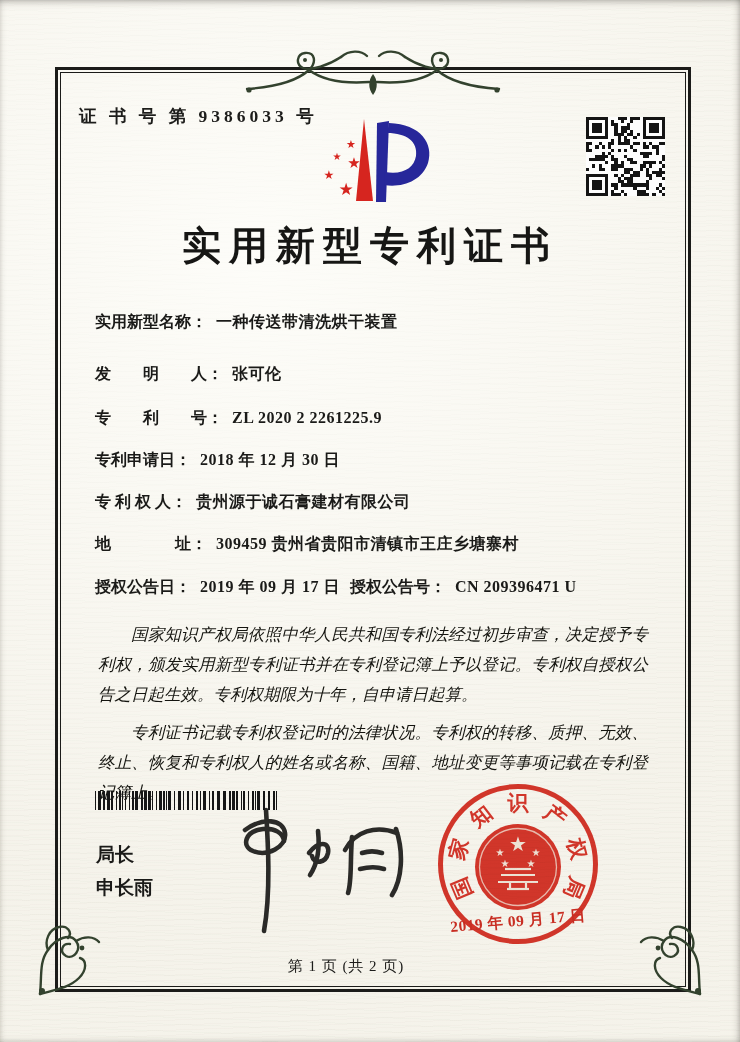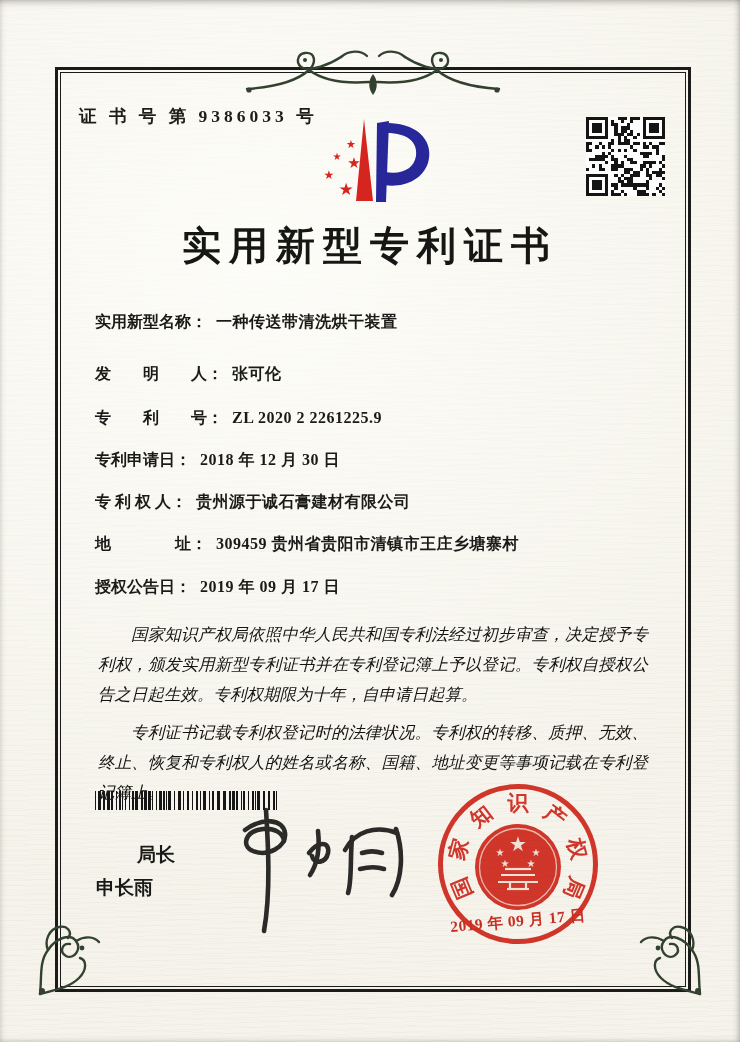--- a/index.html
+++ b/index.html
@@ -45,21 +45,21 @@
   .frow .val{margin-left:9px;letter-spacing:.5px;}
   .grant-pair2{position:absolute;left:255px;top:0;}
   .paras{
     position:absolute;left:90px;top:612px;width:566px;
     font-size:16.5px;font-style:italic;line-height:1.82;color:#14140f;
     text-align:justify;
   }
   .paras p{margin:8px;text-indent:2em;}
   .barcode{position:absolute;left:95px;top:791px;width:186px;height:19px;}
   .barcode i{position:absolute;top:0;bottom:0;background:#161616;}
-  .officer-title{position:absolute;left:96px;top:842px;font-size:19px;font-weight:700;color:#1a1a18;margin-left:41px;}
+  .officer-title{position:absolute;left:96px;top:842px;font-size:19px;font-weight:700;color:#1a1a18;}
   .officer-name{position:absolute;left:96px;top:875px;font-size:19px;font-weight:700;color:#1a1a18;}
   .signature{position:absolute;left:205px;top:800px;width:210px;height:140px;}
   .seal{
     position:absolute;left:438px;top:784px;width:160px;height:160px;
     border:5px solid #d8281d;border-radius:50%;box-sizing:border-box;
     mix-blend-mode:multiply;opacity:.93;
   }
   .seal-ch{
     position:absolute;font-size:21px;font-weight:700;color:#d8281d;
     font-family:"Liberation Serif","DejaVu Serif",serif;
@@ -350,20 +350,23 @@
     <span class="lbl">专利申请日：</span><span class="val">2018 年 12 月 30 日</span>
   </div>
   <div class="frow" style="top:492px">
     <span class="lbl">专 利 权 人：</span><span class="val">贵州源于诚石膏建材有限公司</span>
   </div>
   <div class="frow" style="top:534px">
     <span class="lbl">地　　　　址：</span><span class="val">309459 贵州省贵阳市清镇市王庄乡塘寨村</span>
   </div>
   <div class="frow" style="top:577px">
     <span class="lbl">授权公告日：</span><span class="val">2019 年 09 月 17 日</span>
+    <span class="grant-pair2">
+      <span class="lbl">授权公告号：</span><span class="val">CN 209396471 U</span>
+    </span>
   </div>
 
   <div class="paras">
     <p>国家知识产权局依照中华人民共和国专利法经过初步审查，决定授予专利权，颁发实用新型专利证书并在专利登记簿上予以登记。专利权自授权公告之日起生效。专利权期限为十年，自申请日起算。</p>
     <p>专利证书记载专利权登记时的法律状况。专利权的转移、质押、无效、终止、恢复和专利权人的姓名或名称、国籍、地址变更等事项记载在专利登记簿上。</p>
   </div>
 
   <div class="barcode">
       <i style="left:0px;width:1px"></i>
       <i style="left:3px;width:3px"></i>
@@ -450,14 +453,15 @@
     <div class="seal-date">2019 年 09 月 17 日</div>
   <span class="seal-ch" style="left: 18.8492px; top: 98.8346px; transform: translate(-50%, -50%) rotate(-113deg);">国</span>
       <span class="seal-ch" style="left: 15.9877px; top: 59.5551px; transform: translate(-50%, -50%) rotate(-75.3333deg);">家</span>
       <span class="seal-ch" style="left: 37.7249px; top: 26.7137px; transform: translate(-50%, -50%) rotate(-37.6667deg);">知</span>
       <span class="seal-ch" style="left: 75px; top: 14px; transform: translate(-50%, -50%) rotate(0deg);">识</span>
       <span class="seal-ch" style="left: 112.275px; top: 26.7137px; transform: translate(-50%, -50%) rotate(37.6667deg);">产</span>
       <span class="seal-ch" style="left: 134.012px; top: 59.5551px; transform: translate(-50%, -50%) rotate(75.3333deg);">权</span>
       <span class="seal-ch" style="left: 131.151px; top: 98.8346px; transform: translate(-50%, -50%) rotate(113deg);">局</span>
     </div>
 
+  <div class="page-no">第 1 页 (共 2 页)</div>
 
 </div>
 
 </body></html>

